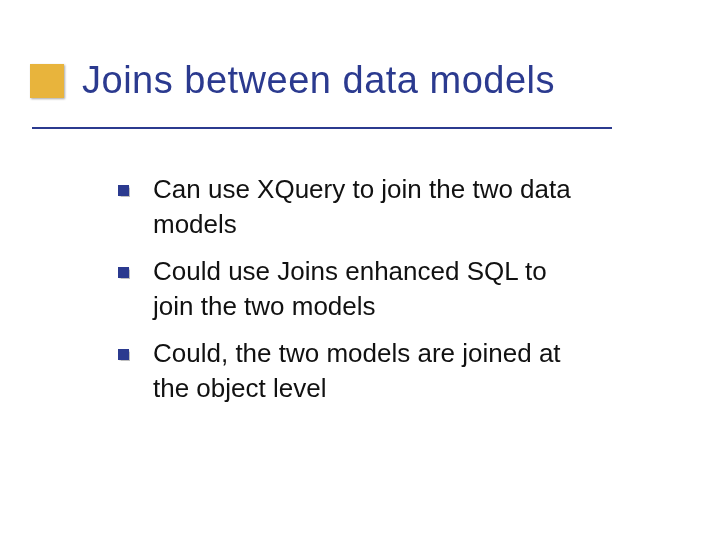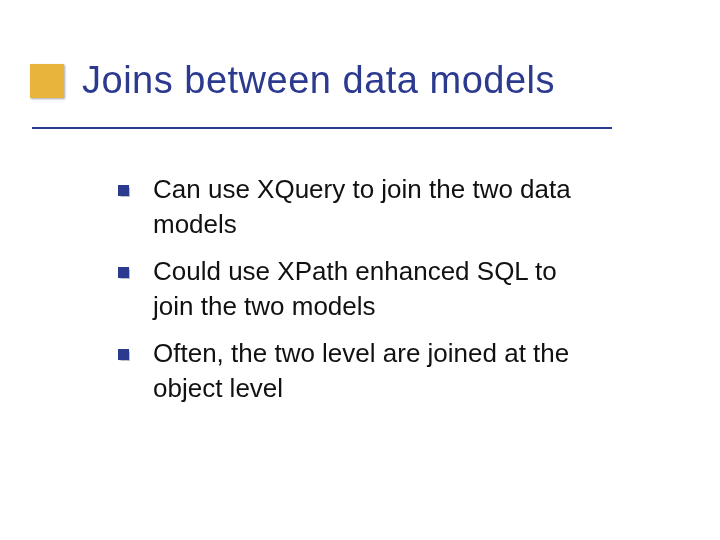--- a/index.html
+++ b/index.html
@@ -82,20 +82,20 @@
   <div class="title">Joins between data models</div>
   <div class="rule"></div>
 
   <div class="body">
     <div class="item">
       <div class="bullet"></div>
       <div class="text">Can use XQuery to join the two data models</div>
     </div>
     <div class="item">
       <div class="bullet"></div>
-      <div class="text">Could use XPath enhanced SQL to join the two models</div>
+      <div class="text">Could use Joins enhanced SQL to join the two models</div>
     </div>
     <div class="item">
       <div class="bullet"></div>
-      <div class="text">Often, the two level are joined at the object level</div>
+      <div class="text">Could, the two models are joined at the object level</div>
     </div>
   </div>
 </div>
 
 </body></html>

